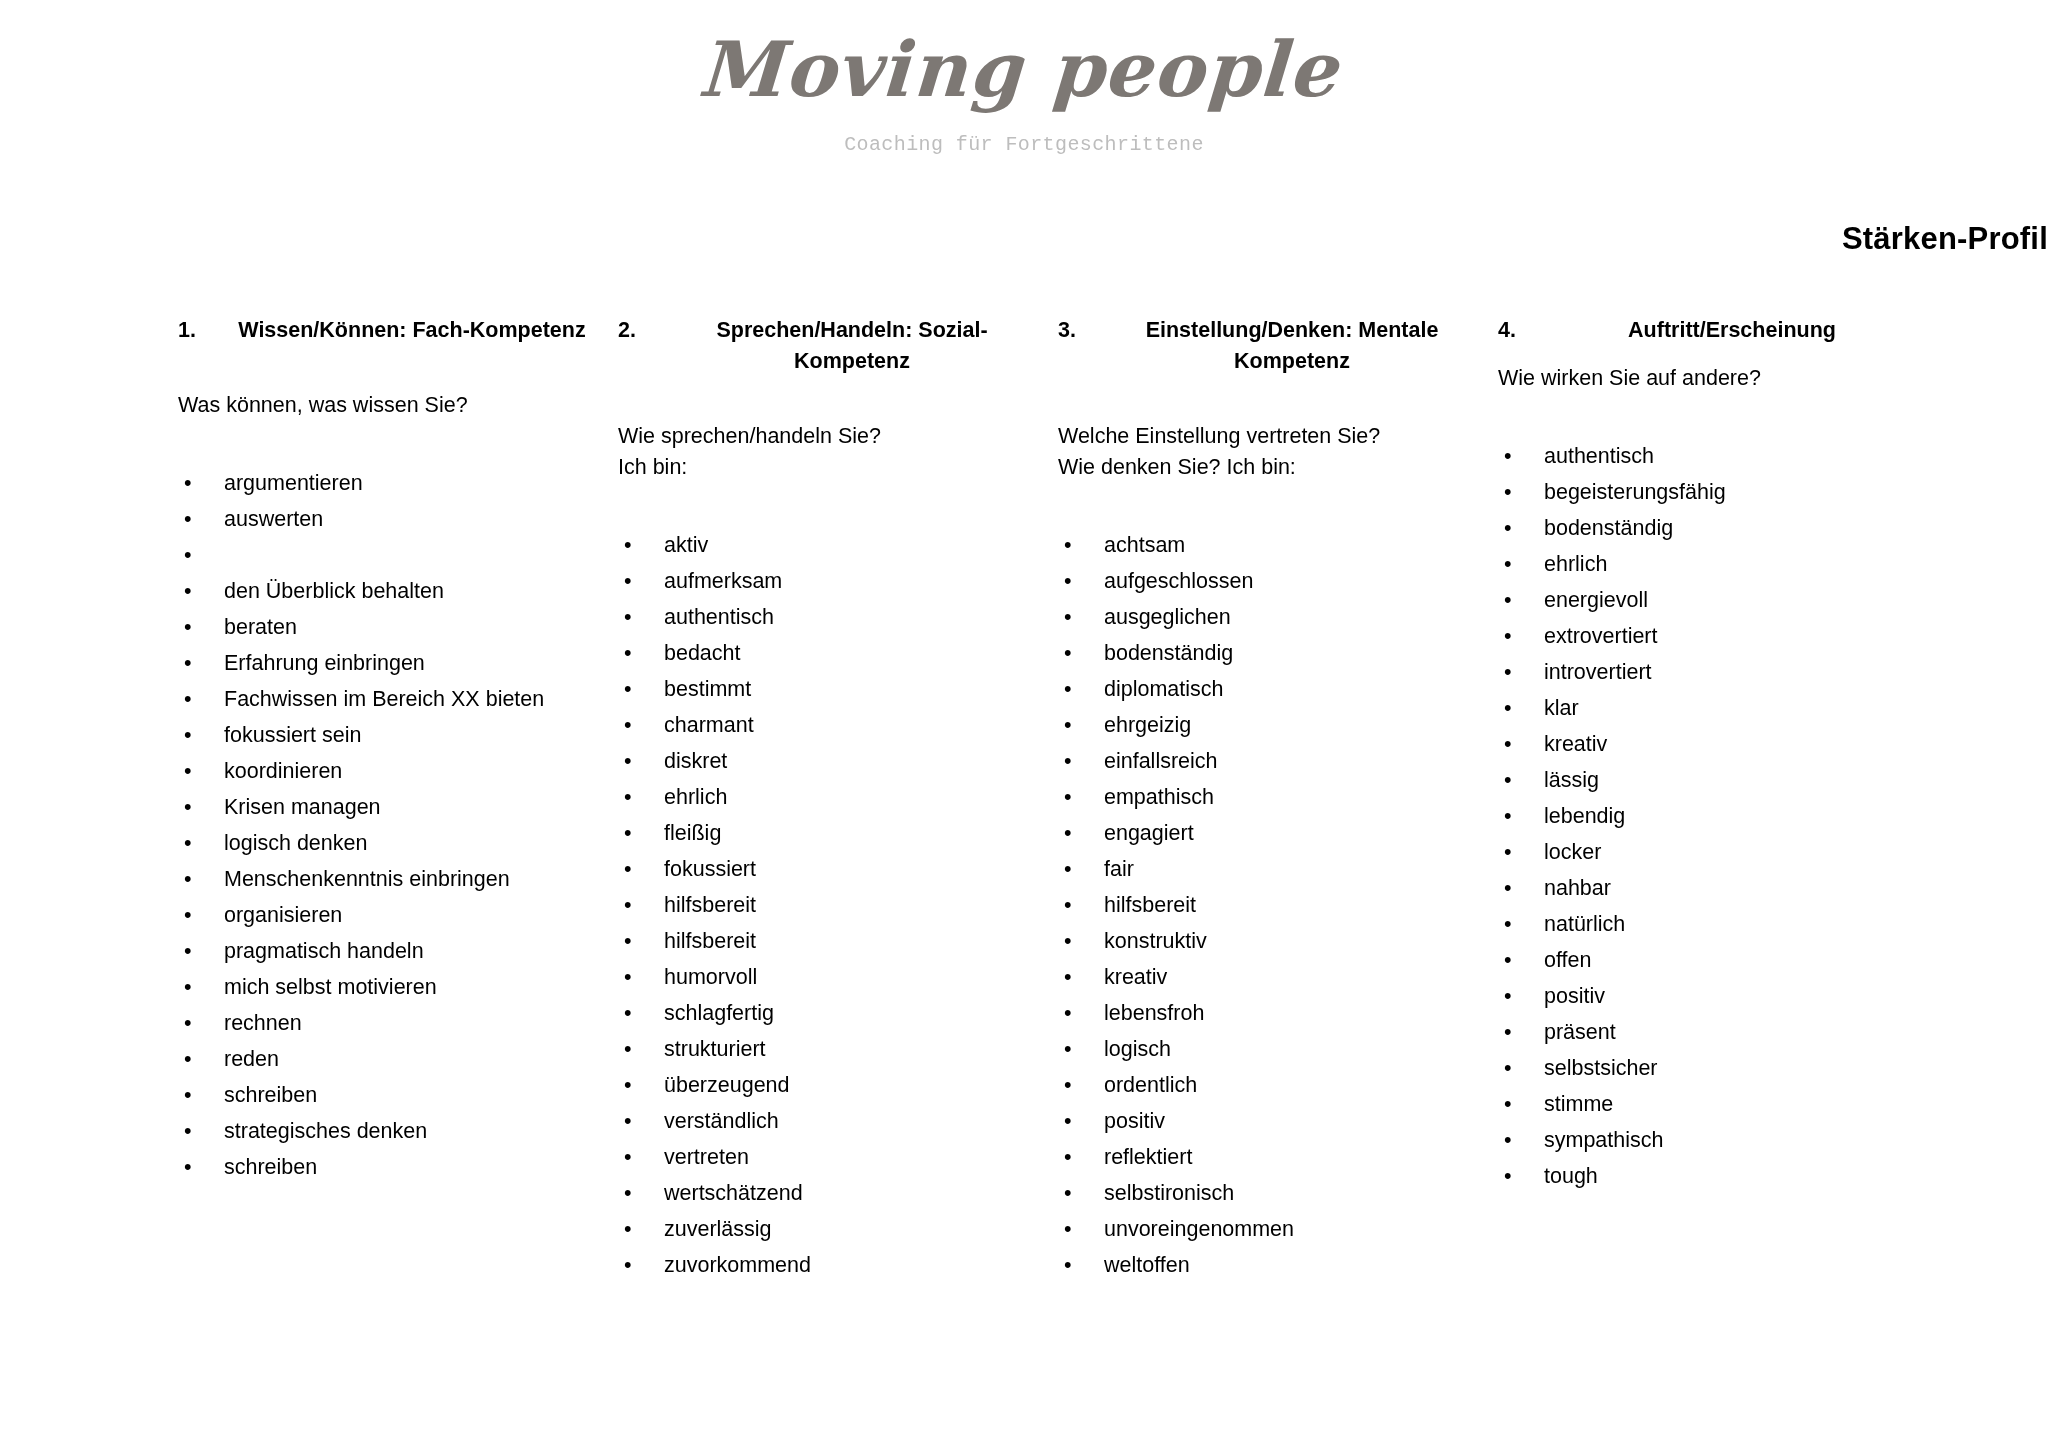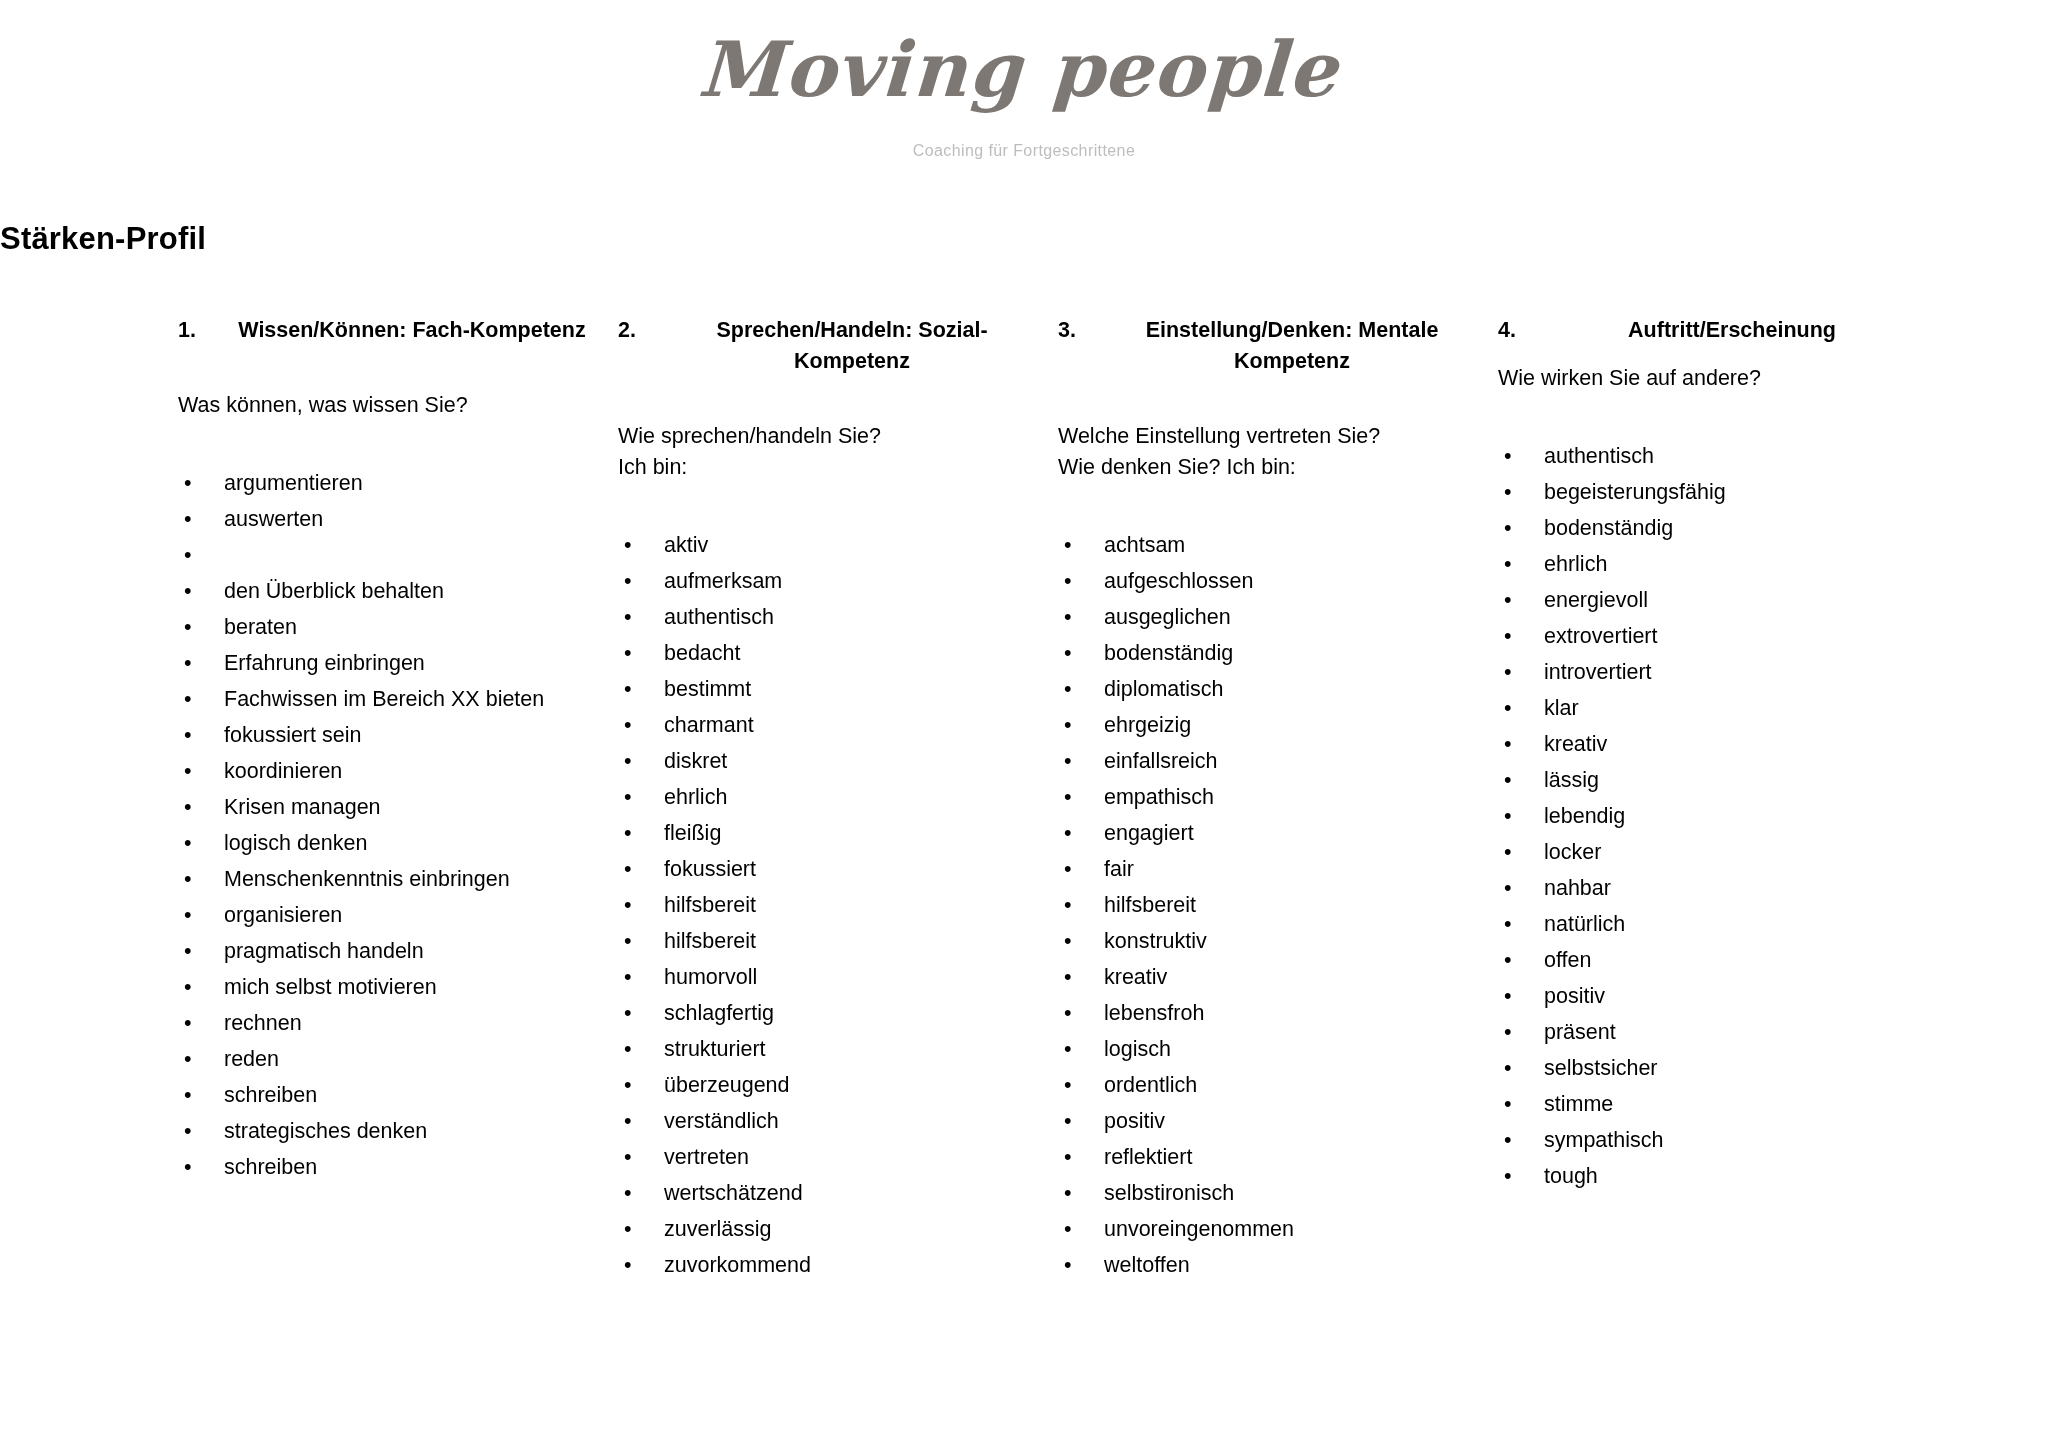--- a/index.html
+++ b/index.html
@@ -37,36 +37,36 @@
     font-style: italic;
     font-weight: bold;
     font-size: 76px;
     line-height: 92px;
     letter-spacing: 1px;
     color: #7d7874;
     transform: skewX(-6deg);
     white-space: nowrap;
   }
   .brand-tagline {
-    margin-top: 20px;
-    font-family: Liberation Sans, sans-serif;
-    font-size: 16px;
+    margin-top: 14px;
+    font-family: Liberation Mono, monospace;
+    font-size: 20px;
     line-height: 30px;
     letter-spacing: 0.4px;
     color: #bdbdbd;
     white-space: nowrap;
   }
 
   
   .doc-title {
     position: absolute;
     top: 220px;
     left: 0;
     width: 2048px;
-    text-align: left;
+    text-align: right;
     font-size: 31px;
     line-height: 38px;
     font-weight: bold;
     letter-spacing: 0.2px;
   }
 
   
   .columns {
     position: absolute;
     top: 315px;

